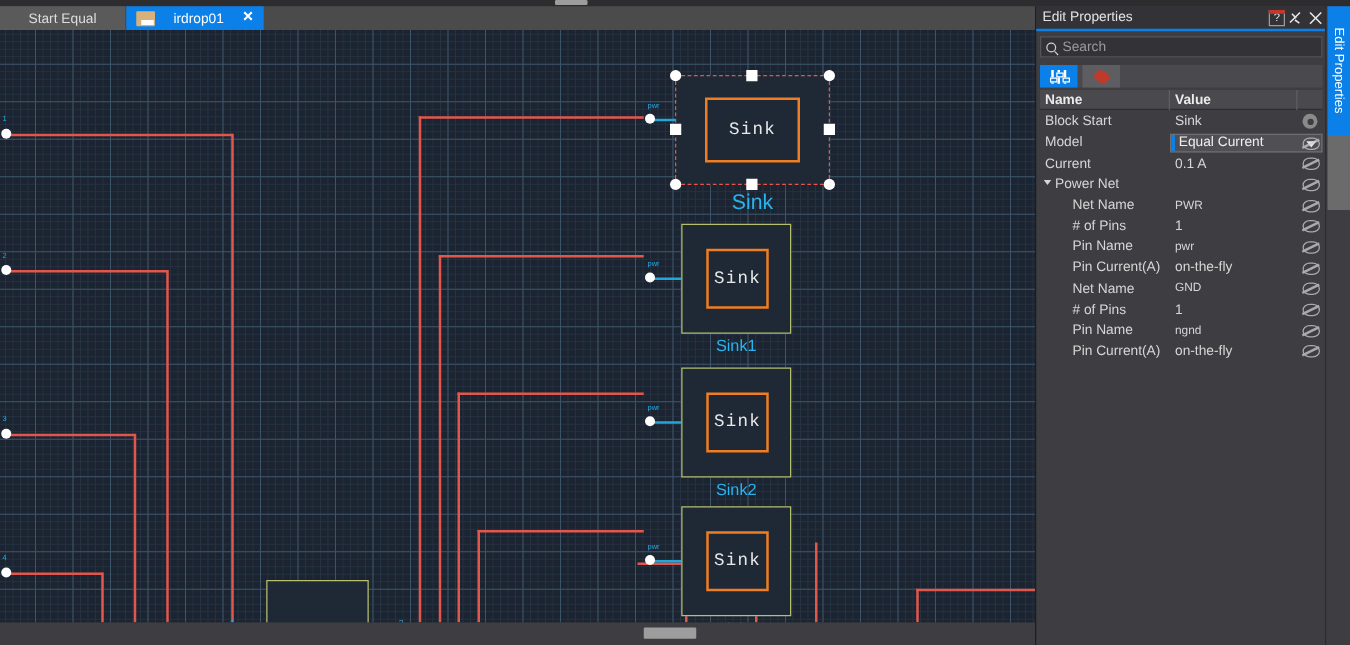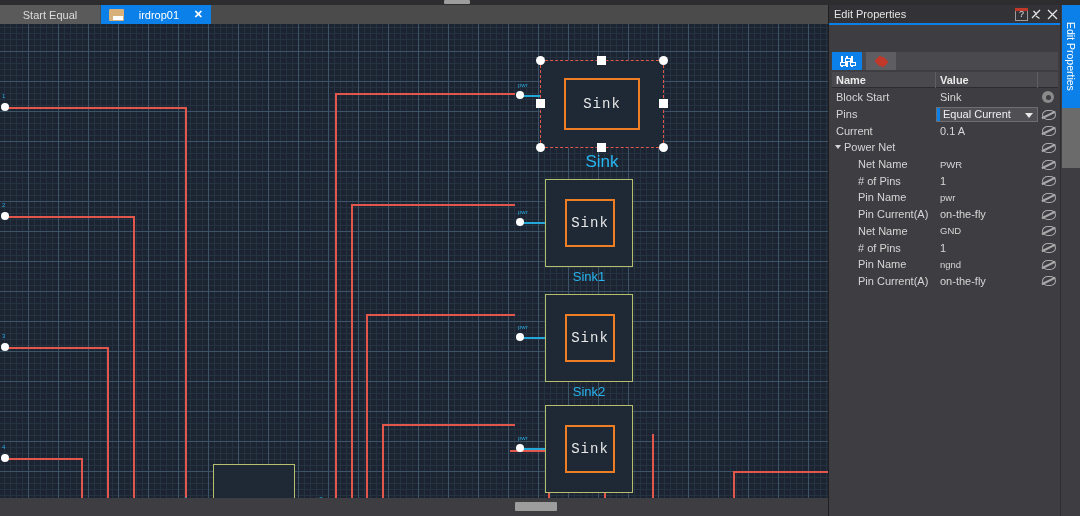--- a/index.html
+++ b/index.html
@@ -252,21 +252,21 @@
     width:12px; height:12px; border-radius:50%; background:#8a8a8a;
     position:relative; display:flex; align-items:center; justify-content:center;
   }
   .eye-circle:after{
     content:""; width:5px; height:5px; border-radius:50%;
     background:#3e3e42;
   }
 
   
   .editor-cell {
-    width:102px; height:15px; background:#4f4f54; border:1px solid #6d6d72;
+    width:122px; height:15px; background:#4f4f54; border:1px solid #6d6d72;
     display:flex; align-items:center; position:relative; padding-left:6px;
     color:#f0f0f0; font-size:11px;
   }
   .editor-cell:before{
     content:""; position:absolute; left:0; top:0; width:3px; height:100%;
     background:#0a80e8;
   }
   .dd-arrow {
     position:absolute; right:4px; top:5px; width:0; height:0;
     border-left:4.5px solid transparent; border-right:4.5px solid transparent;
@@ -418,20 +418,24 @@
       </svg>
     </span>
     <span class="title-btn">
       <svg width="11" height="11" viewBox="0 0 11 11">
         <path d="M1 1 L10 10 M10 1 L1 10" stroke="#e4e4e4" stroke-width="1.3" fill="none"></path>
       </svg>
     </span>
   </div>
   <div id="dock-underline"></div>
 
+  <div id="search-row">
+    <span class="mag"></span>
+    <input id="search-input" type="text" placeholder="Search" style="">
+  </div>
 
   <div id="prop-toolbar">
     <div class="tb-btn" id="tb-filter">
       <span class="sliders">
         <i></i>
           <i></i>
           <i></i>
           <b></b>
           <b></b>
           <b></b>
@@ -453,21 +457,21 @@
 
   <div id="prop-list">
       <div class="prow lvl0">
         <div class="pname"><span>Block Start</span></div>
         <div class="pval">Sink</div>
         <div class="peye">
           <span class="eye-circle"></span>
         </div>
       </div>
       <div class="prow lvl0">
-        <div class="pname"><span>Pins</span></div>
+        <div class="pname"><span>Model</span></div>
         <div class="pval" style="padding: 0px;">
           <div class="editor-cell">
             <span>Equal Current</span>
             <span class="dd-arrow"></span>
           </div>
         </div>
         <div class="peye">
           <span class="eye"></span>
         </div>
       </div>

